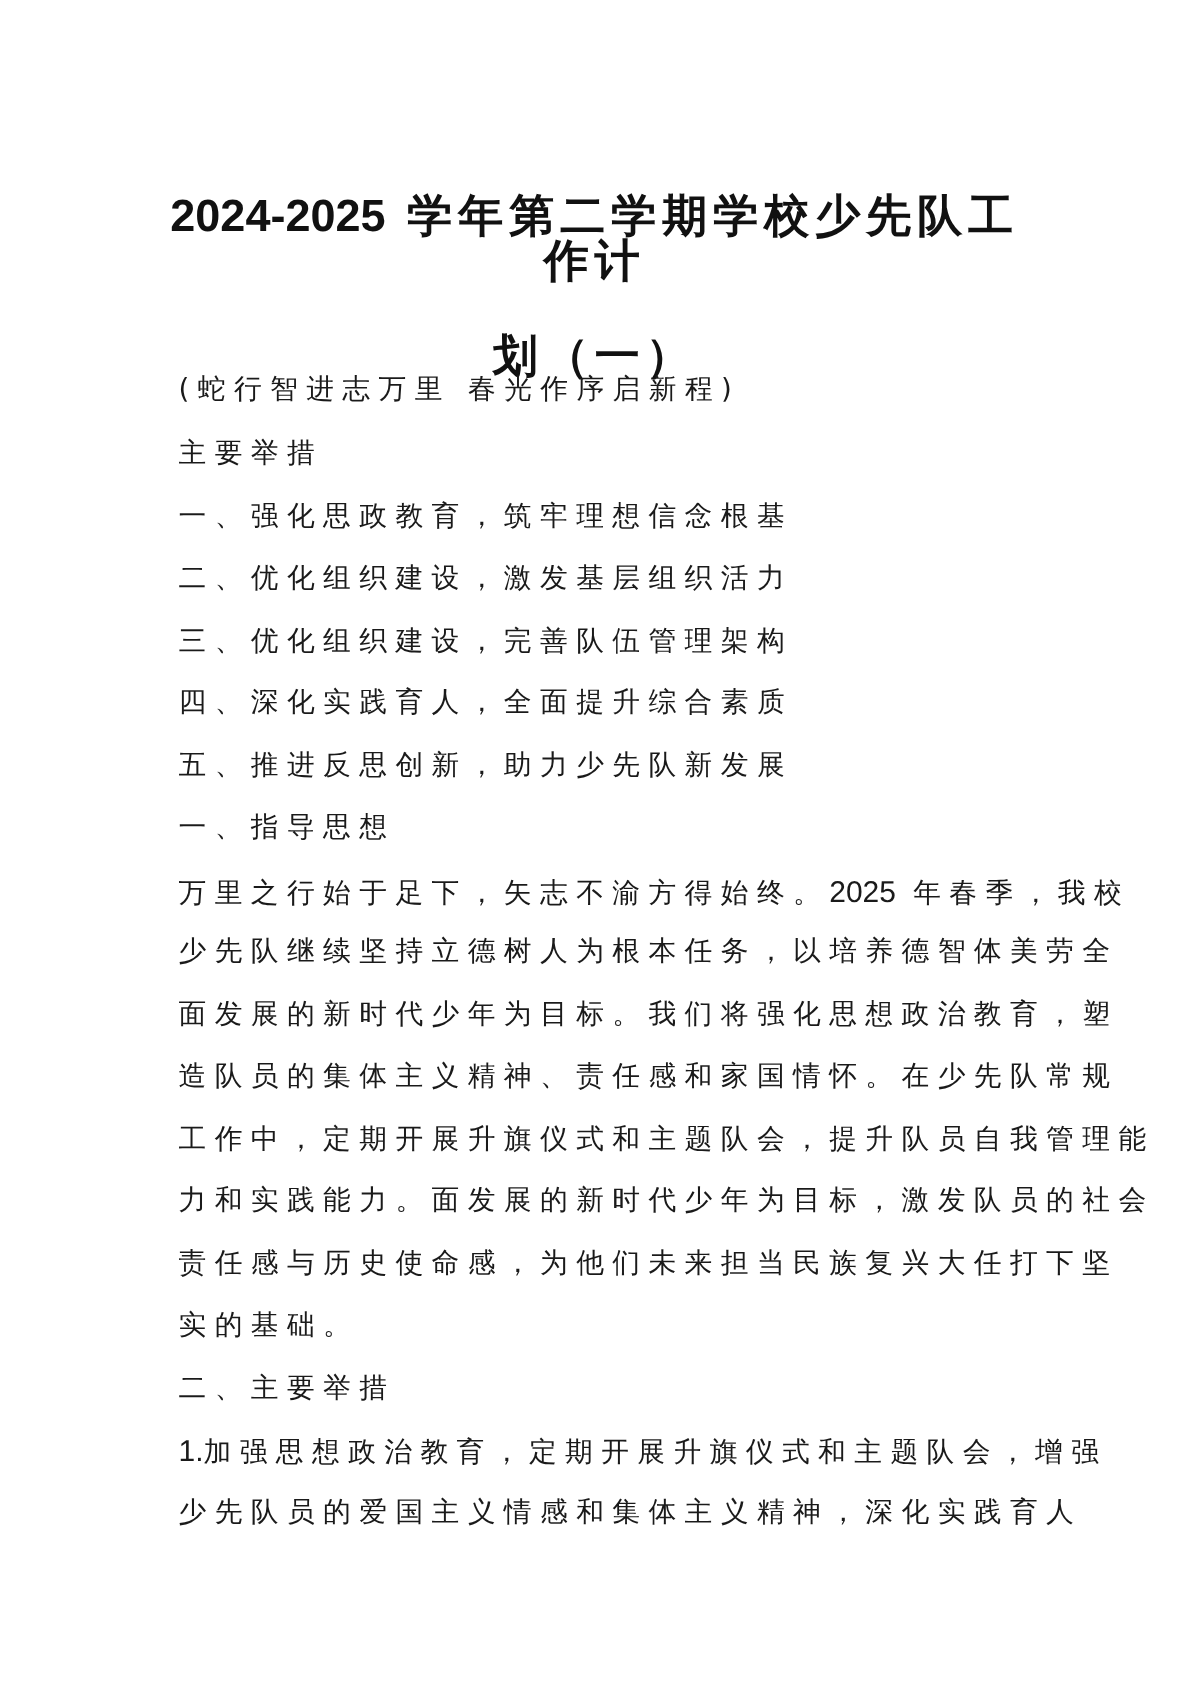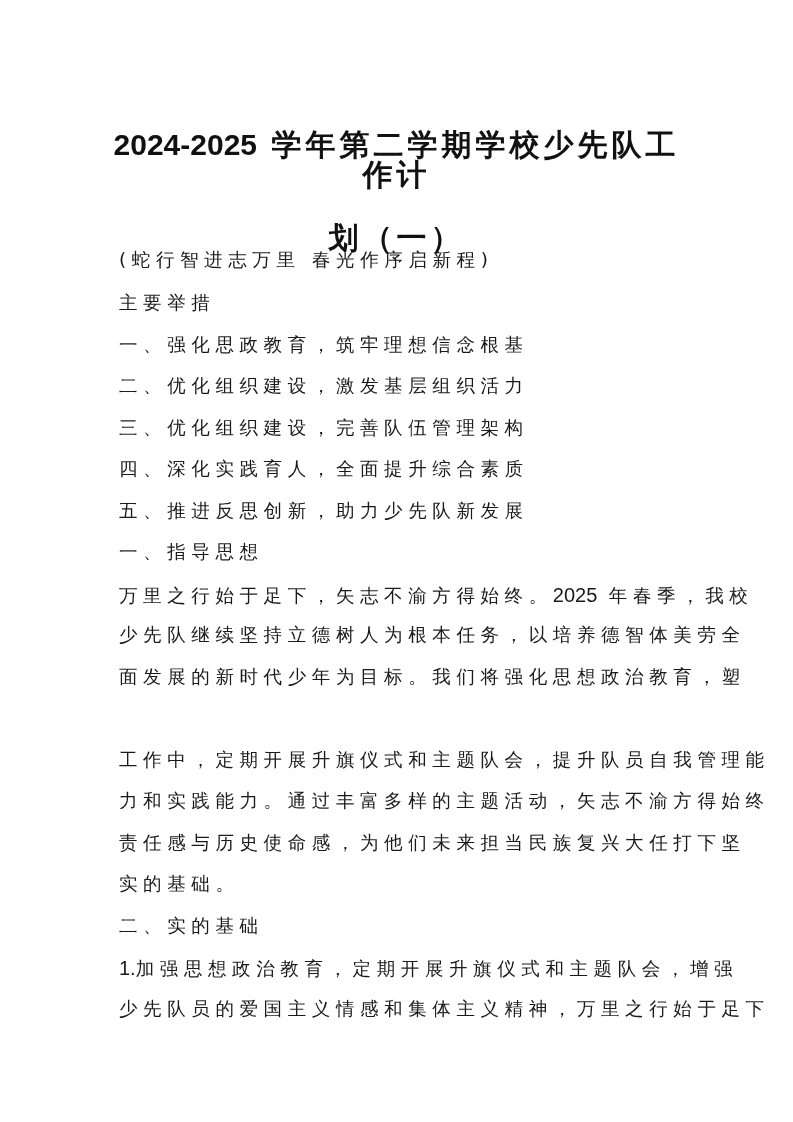--- a/index.html
+++ b/index.html
@@ -72,23 +72,24 @@
   <p class="line" style="top:377px;">二、优化组织建设，激发基层组织活力</p>
   <p class="line" style="top:419px;">三、优化组织建设，完善队伍管理架构</p>
   <p class="line" style="top:502px;">五、推进反思创新，助力少先队新发展</p>
   <p class="line" style="top:460px;">四、深化实践育人，全面提升综合素质</p>
 
   <p class="line" style="top:543px;">一、指导思想</p>
 
   <p class="line" style="top:585px;"><span>万里之行始于足下，矢志不渝方得始终。</span><span class="latin">2025</span><span> 年春季，我校</span></p>
   <p class="line" style="top:626px;">少先队继续坚持立德树人为根本任务，以培养德智体美劳全</p>
   <p class="line" style="top:668px;">面发展的新时代少年为目标。我们将强化思想政治教育，塑</p>
+  <p class="line" style="top:709px;">造队员的集体主义精神、责任感和家国情怀。在少先队常规</p>
   <p class="line" style="top:751px;">工作中，定期开展升旗仪式和主题队会，提升队员自我管理能</p>
-  <p class="line" style="top:792px;">力和实践能力。通过丰富多样的主题活动，矢志不渝方得始终</p>
+  <p class="line" style="top:792px;">力和实践能力。面发展的新时代少年为目标，激发队员的社会</p>
   <p class="line" style="top:834px;">责任感与历史使命感，为他们未来担当民族复兴大任打下坚</p>
   <p class="line" style="top:875px;">实的基础。</p>
 
-  <p class="line" style="top:917px;">二、实的基础</p>
+  <p class="line" style="top:917px;">二、主要举措</p>
 
   <p class="line" style="top:958px;"><span class="latin">1.</span><span>加强思想政治教育，定期开展升旗仪式和主题队会，增强</span></p>
-  <p class="line" style="top:1000px;">少先队员的爱国主义情感和集体主义精神，万里之行始于足下</p>
+  <p class="line" style="top:1000px;">少先队员的爱国主义情感和集体主义精神，深化实践育人</p>
 
 </div>
 
 </body></html>

